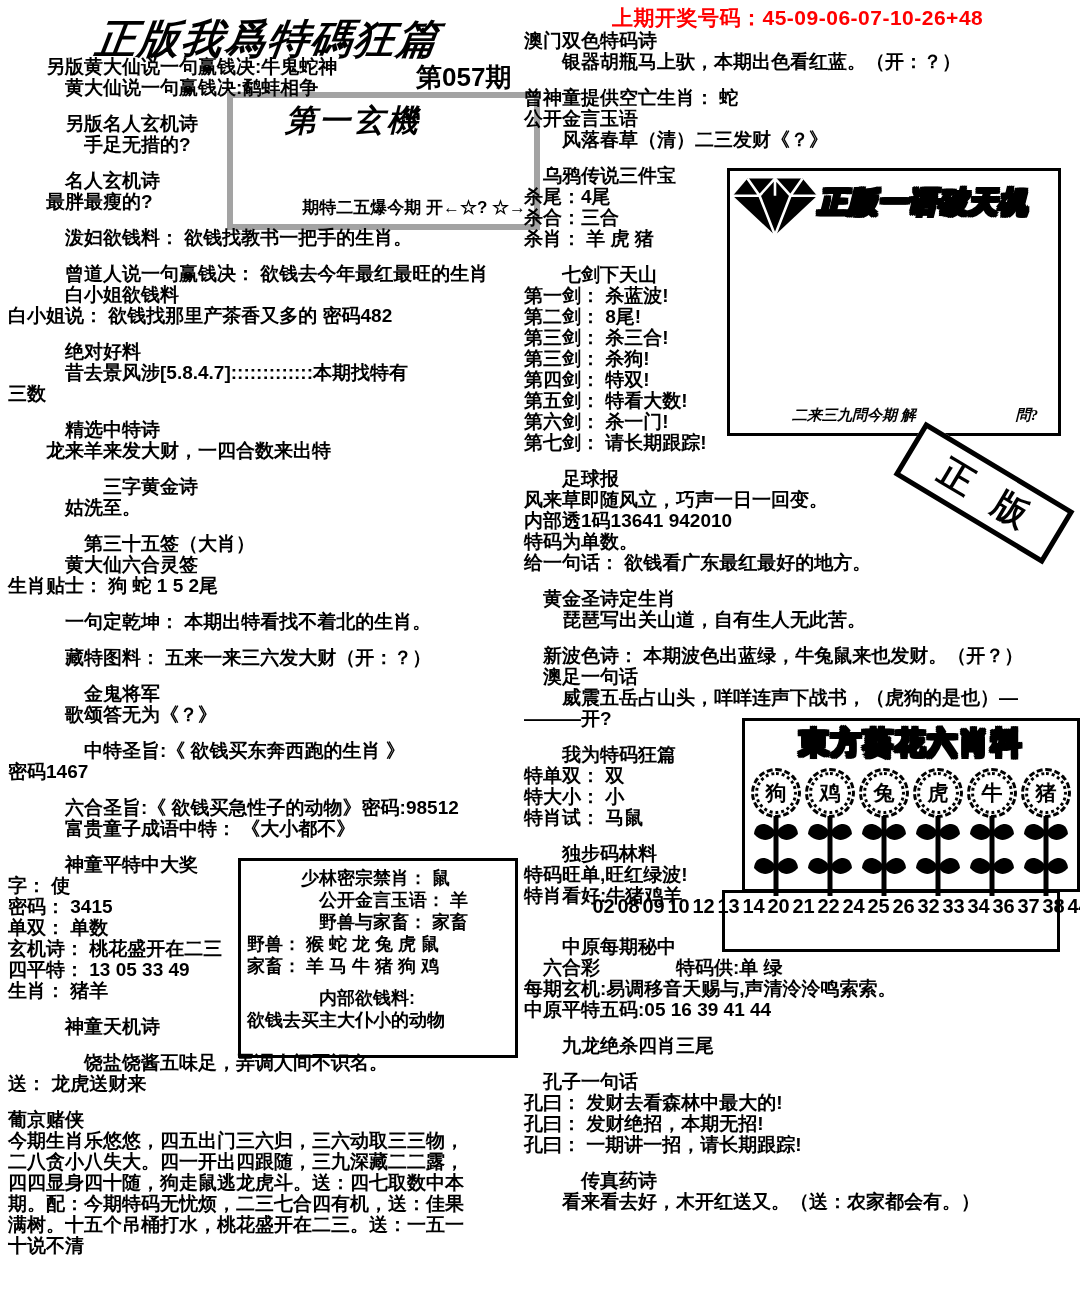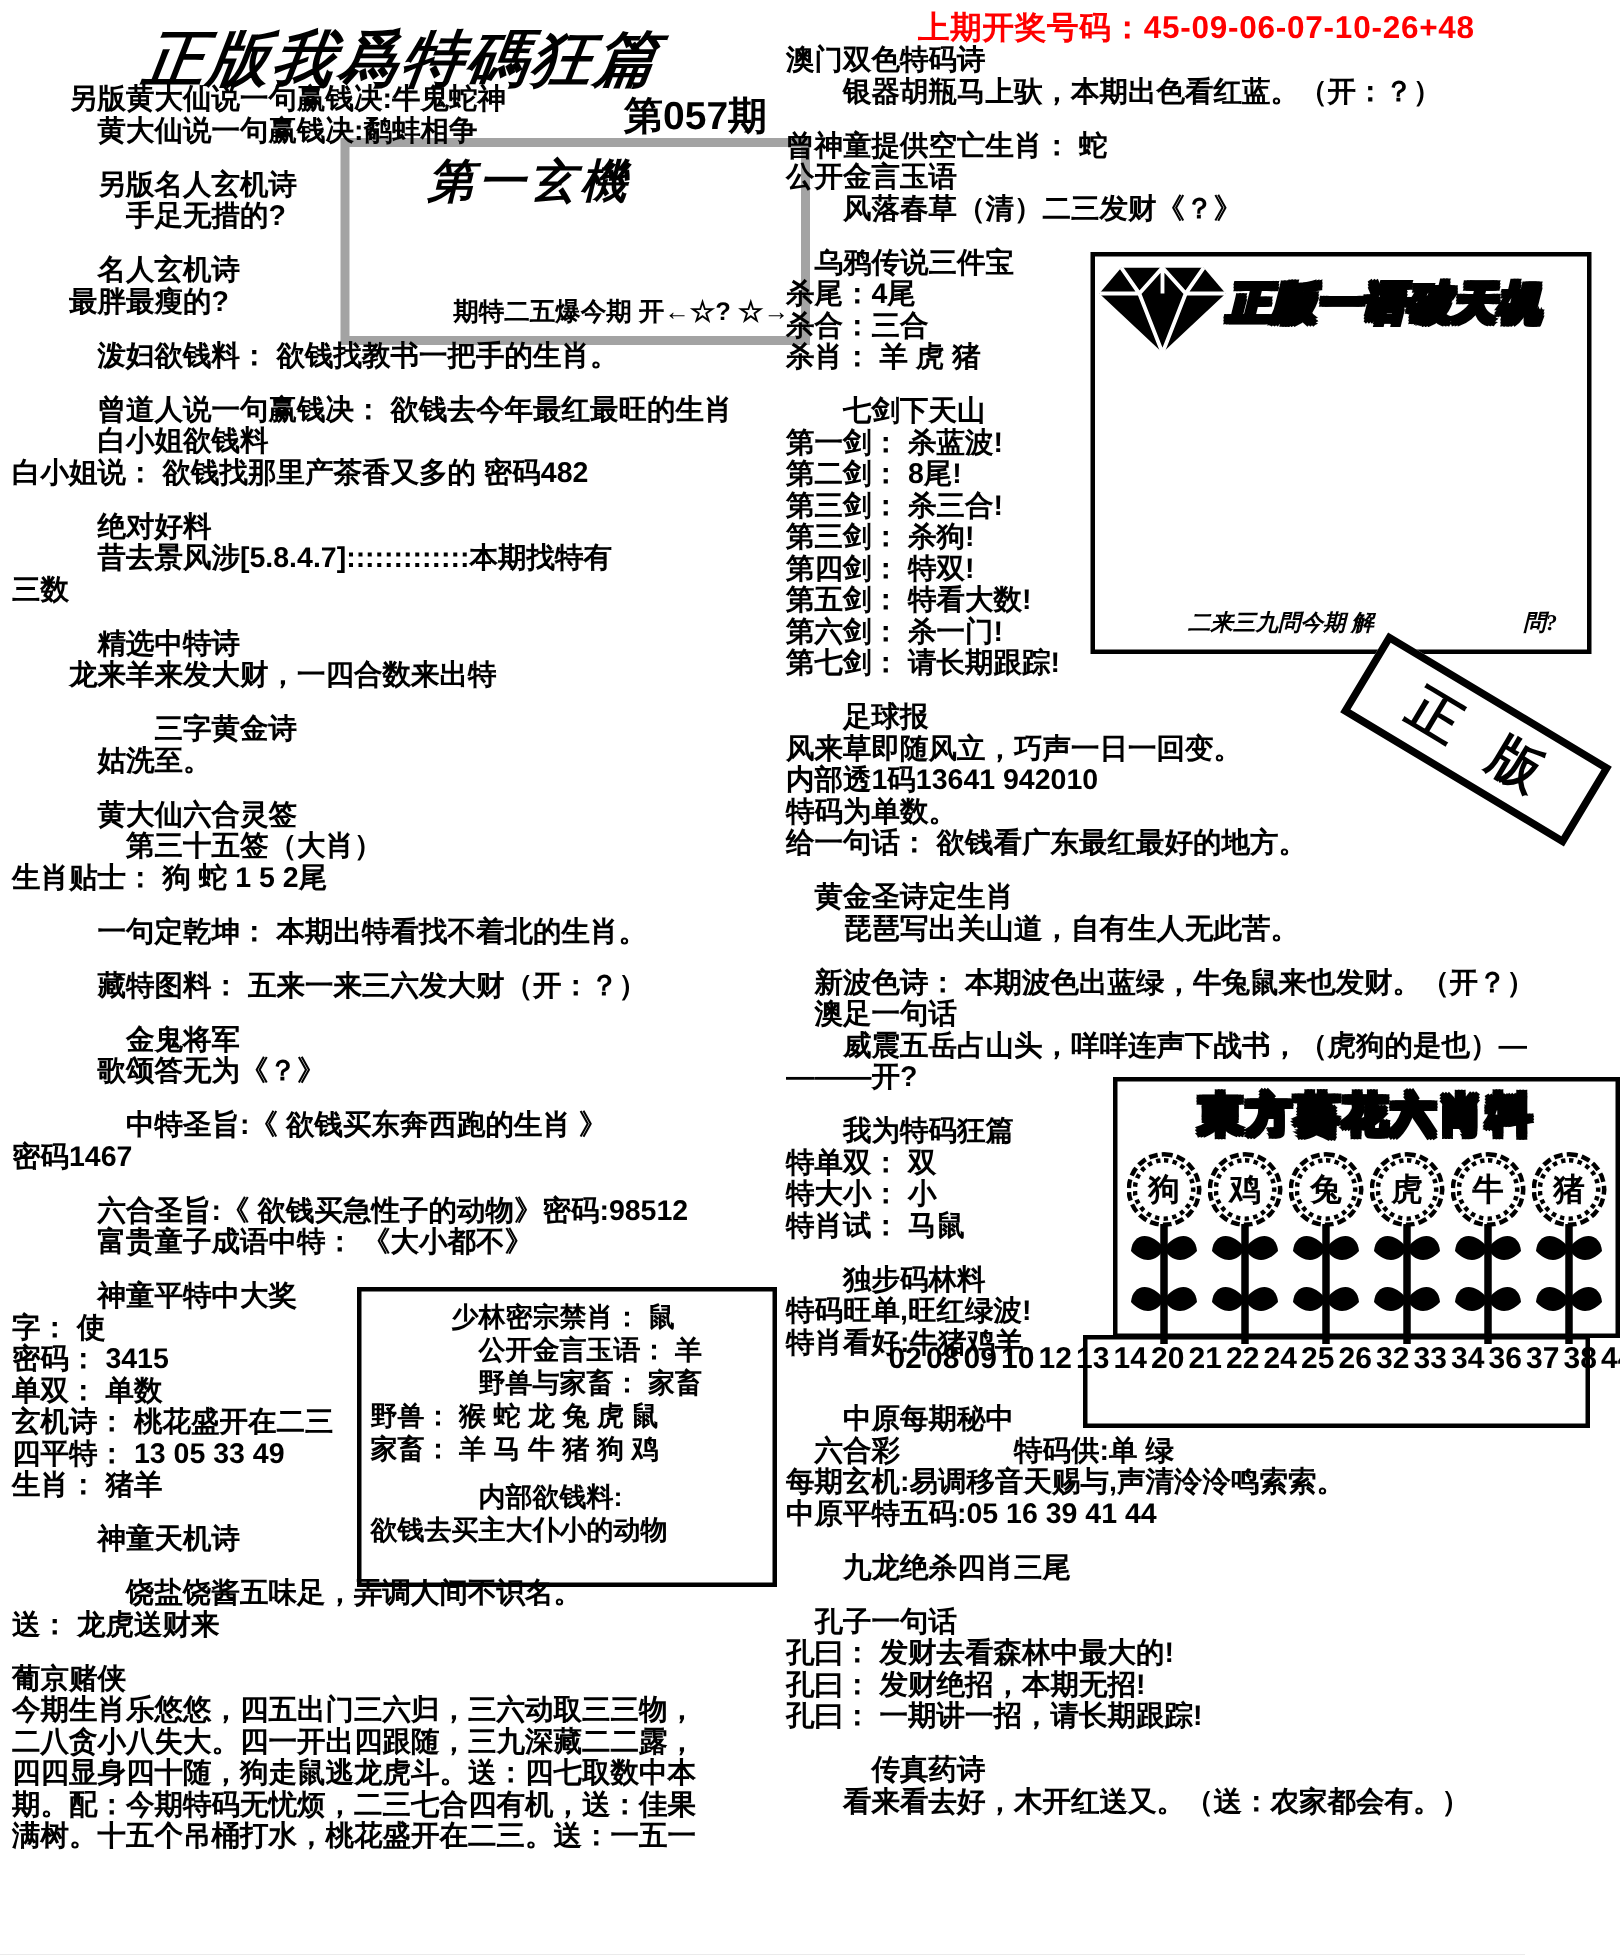--- a/index.html
+++ b/index.html
@@ -88,22 +88,22 @@
       <div class="tline">　　　绝对好料</div>
       <div class="tline">　　　昔去景风涉[5.8.4.7]:::::::::::::本期找特有</div>
       <div class="tline">三数</div>
       <div class="gap"></div>
       <div class="tline">　　　精选中特诗</div>
       <div class="tline">　　龙来羊来发大财，一四合数来出特</div>
       <div class="gap"></div>
       <div class="tline">　　　　　三字黄金诗</div>
       <div class="tline">　　　姑洗至。</div>
       <div class="gap"></div>
+      <div class="tline">　　　　第三十五签（大肖）</div>
       <div class="tline">　　　黄大仙六合灵签</div>
-      <div class="tline">　　　　第三十五签（大肖）</div>
       <div class="tline">生肖贴士： 狗 蛇 1 5 2尾</div>
       <div class="gap"></div>
       <div class="tline">　　　一句定乾坤： 本期出特看找不着北的生肖。</div>
       <div class="gap"></div>
       <div class="tline">　　　藏特图料： 五来一来三六发大财（开：？）</div>
       <div class="gap"></div>
       <div class="tline">　　　　金鬼将军</div>
       <div class="tline">　　　歌颂答无为《？》</div>
       <div class="gap"></div>
       <div class="tline">　　　　中特圣旨:《 欲钱买东奔西跑的生肖 》</div>
@@ -124,20 +124,21 @@
       <div class="gap"></div>
       <div class="tline">　　　　饶盐饶酱五味足，弄调人间不识名。</div>
       <div class="tline">送： 龙虎送财来</div>
       <div class="gap"></div>
       <div class="tline">葡京赌侠</div>
       <div class="tline">今期生肖乐悠悠，四五出门三六归，三六动取三三物，</div>
       <div class="tline">二八贪小八失大。四一开出四跟随，三九深藏二二露，</div>
       <div class="tline">四四显身四十随，狗走鼠逃龙虎斗。送：四七取数中本</div>
       <div class="tline">期。配：今期特码无忧烦，二三七合四有机，送：佳果</div>
       <div class="tline">满树。十五个吊桶打水，桃花盛开在二三。送：一五一</div>
+      <div class="tline">十说不清</div>
     </div>
 
   <div id="mid-col" class="col">
       <div class="tline">澳门双色特码诗</div>
       <div class="tline">　　银器胡瓶马上驮，本期出色看红蓝。（开：？）</div>
       <div class="gap"></div>
       <div class="tline">曾神童提供空亡生肖： 蛇</div>
       <div class="tline">公开金言玉语</div>
       <div class="tline">　　风落春草（清）二三发财《？》</div>
       <div class="gap"></div>

